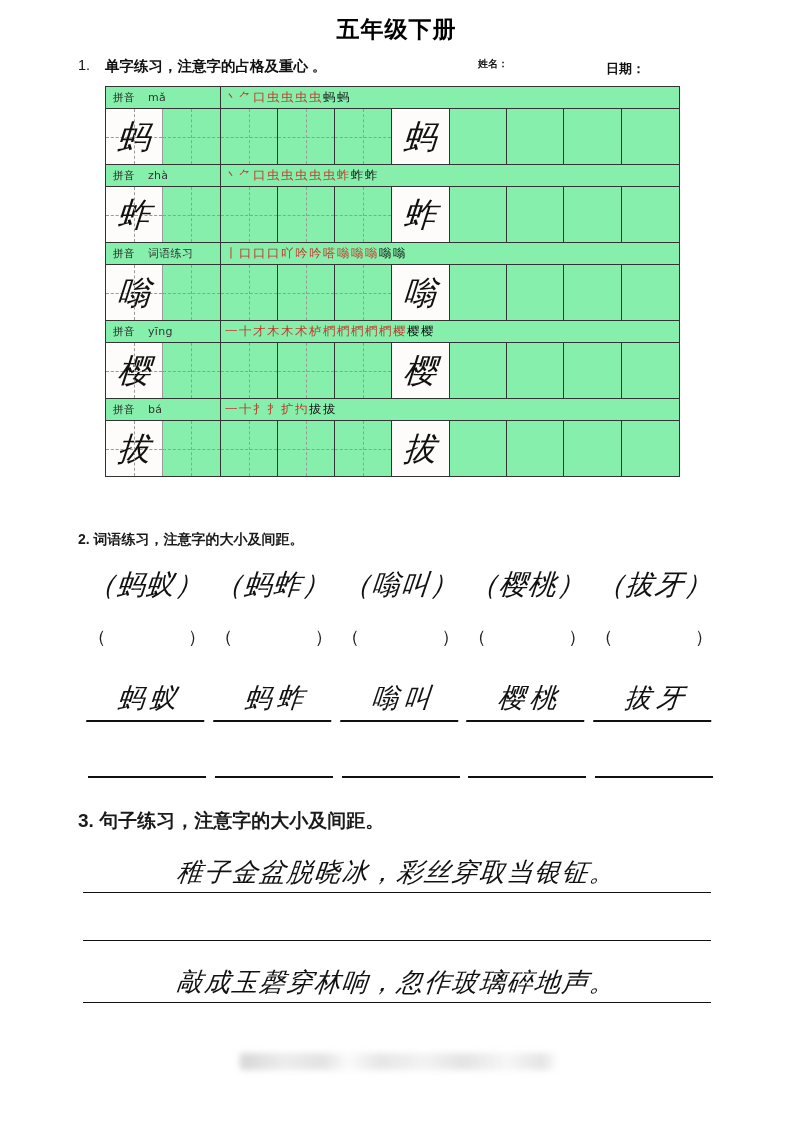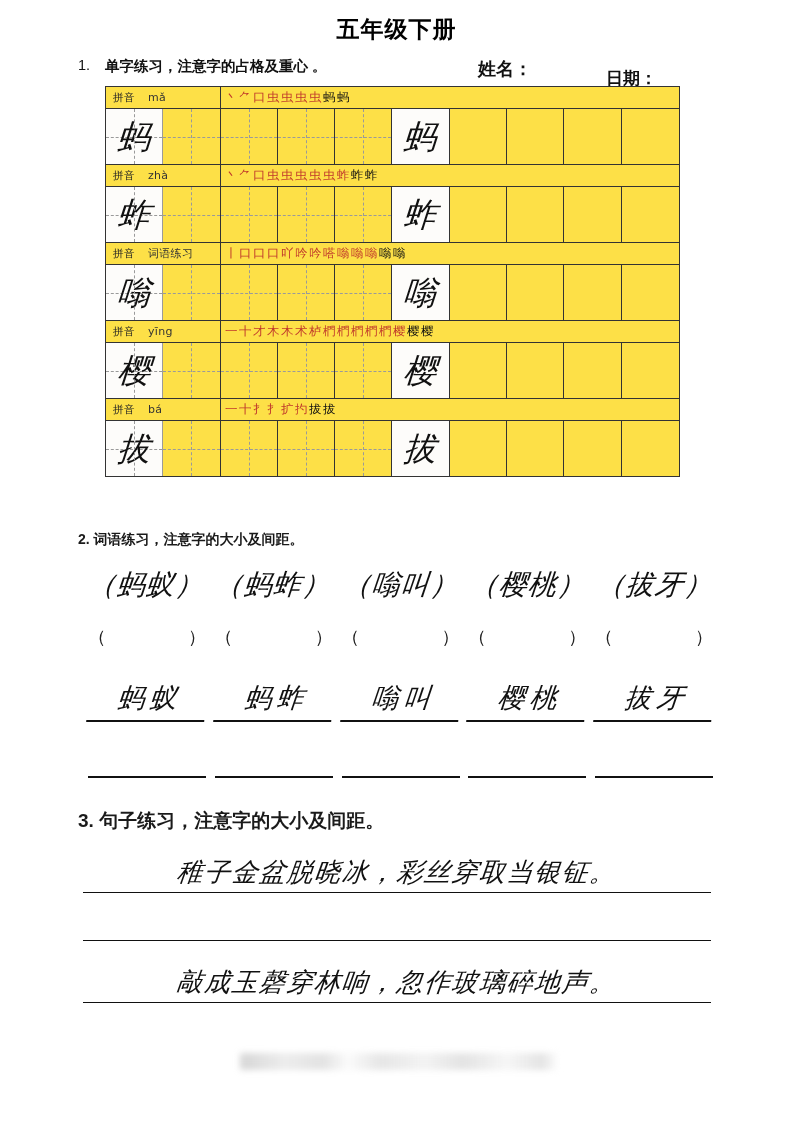--- a/index.html
+++ b/index.html
@@ -56,41 +56,41 @@
     left: 27px;
     top: 2px;
     font-size: 14.5px;
     font-weight: 600;
     white-space: nowrap;
   }
   .field-name {
     position: absolute;
     left: 400px;
     top: 2px;
-    font-size: 18px;
+    font-size: 10px;
     font-weight: bold;
   }
   .field-date {
     position: absolute;
     left: 528px;
-    top: 12px;
-    font-size: 17px;
+    top: 5px;
+    font-size: 13px;
     font-weight: bold;
   }
 
   
   .ptable {
     position: absolute;
     left: 105px;
     top: 86px;
     width: 575px;
     border: 1.2px solid #333;
     border-bottom: none;
     box-sizing: border-box;
-    background: #fde047;
+    background: #86efac;
   }
   .prow {
     display: block;
     width: 100%;
   }
   
   .pin-strip {
     display: flex;
     height: 22px;
     border-bottom: 1.2px solid #333;

